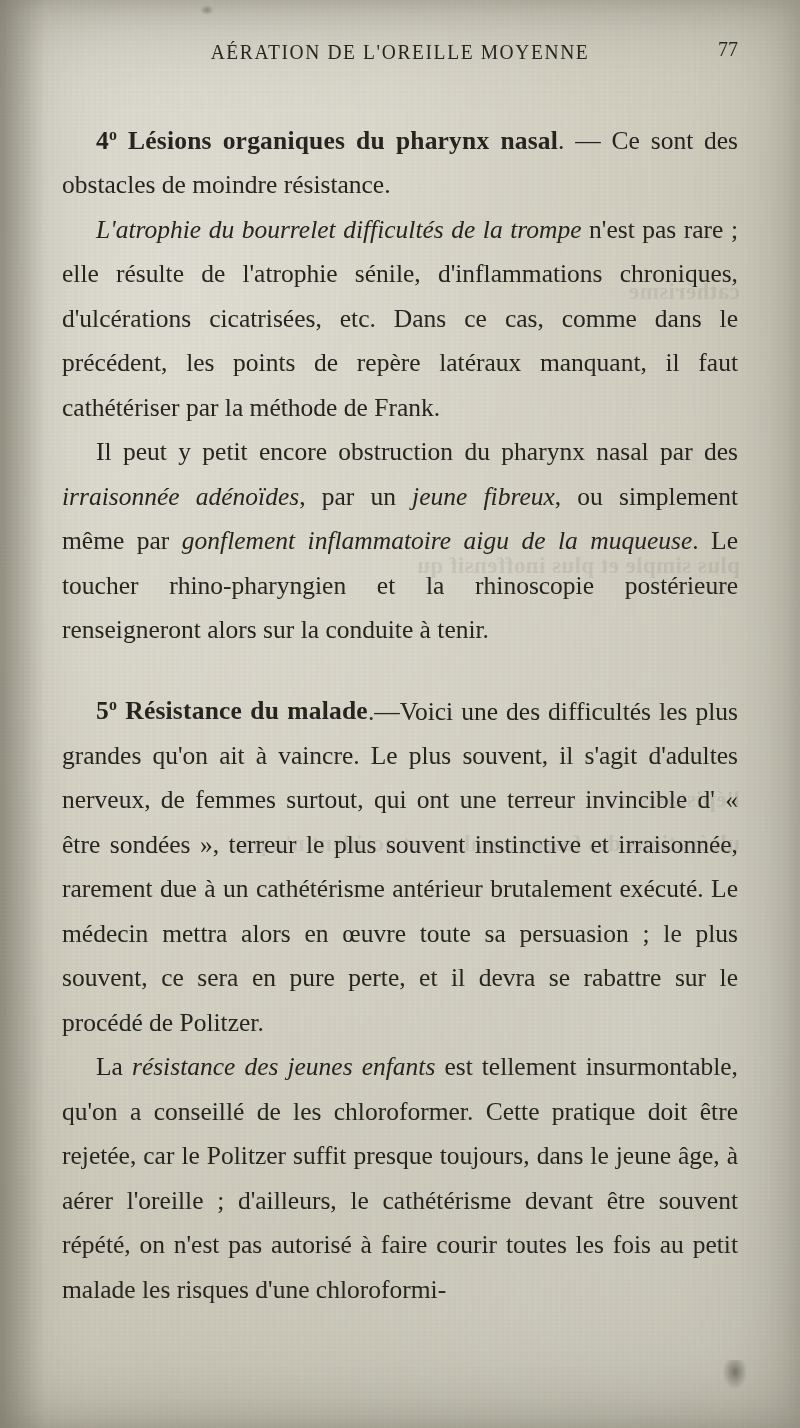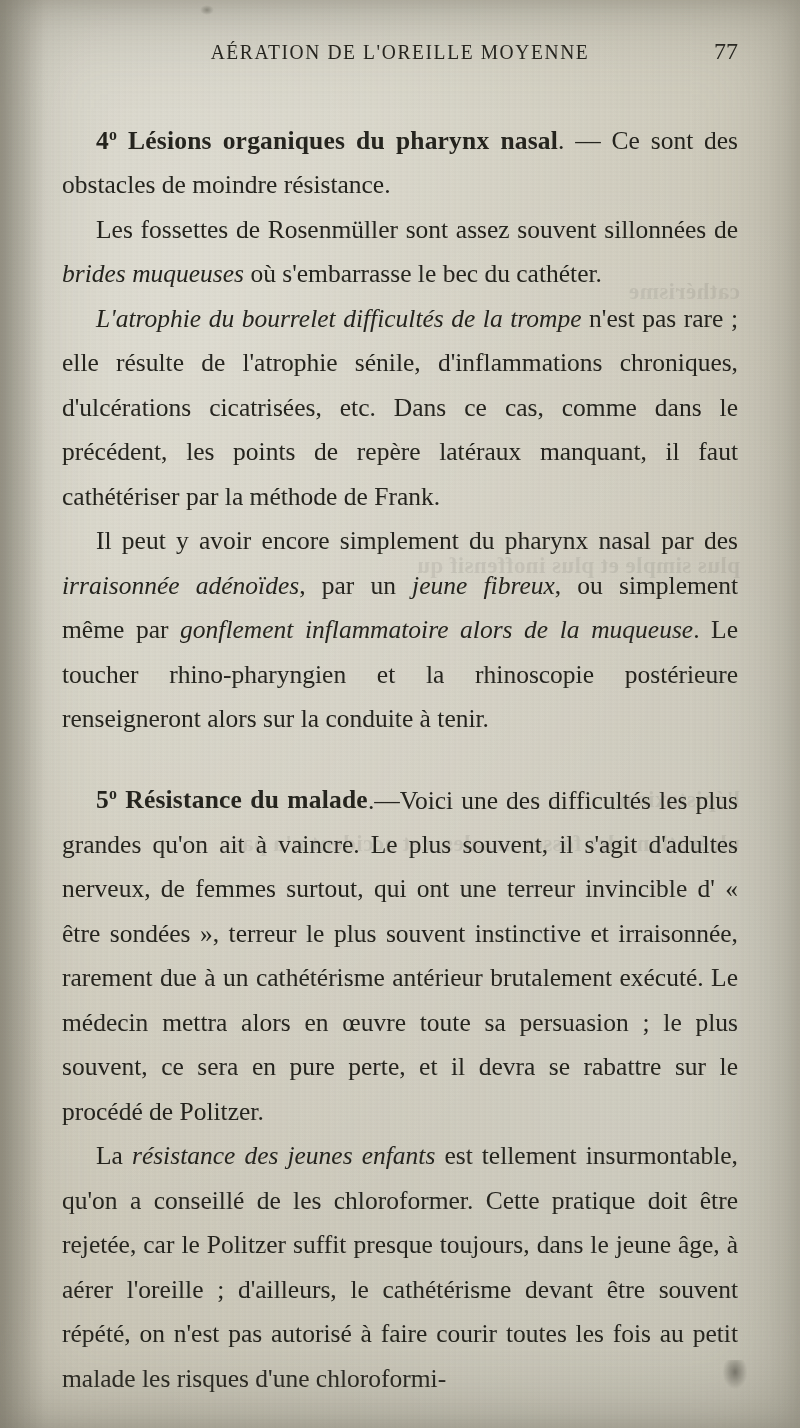--- a/index.html
+++ b/index.html
@@ -72,21 +72,21 @@
     letter-spacing: 1.6px;
     font-variant: small-caps;
     text-transform: uppercase;
     color: #22211c;
     transform: scaleY(1.06);
   }
   .runhead-folio {
     position: absolute;
     right: 0;
     top: -4px;
-    font-size: 24px;
+    font-size: 20px;
     color: #22211c;
   }
   .body {
     margin-top: 16px;
     font-size: 25.5px;
     line-height: 44.5px;
     text-align: justify;
     text-justify: inter-word;
     color: #25241e;
   }
@@ -151,25 +151,24 @@
       <div class="runhead-folio">77</div>
     </div>
 
     <div class="body">
 
       <div class="sect">
         <p class="indent">
           <span class="lead"><span>4</span><sup>o</sup> <span>Lésions organiques du pharynx nasal</span></span><span class="dash">. — </span><span>Ce sont des obstacles de moindre résistance.</span>
         </p>
 
-        <p class="indent"><span>Les fossettes de Rosenmüller sont assez souvent sillonnées de </span><i>brides muqueuses</i><span> où s'embarrasse le bec du cathéter.</span></p>
 
         <p class="indent"><i>L'atrophie du bourrelet difficultés de la trompe</i><span> n'est pas rare ; elle résulte de l'atrophie sénile, d'inflammations chroniques, d'ulcérations cicatrisées, etc. Dans ce cas, comme dans le précédent, les points de repère latéraux manquant, il faut cathétériser par la méthode de Frank.</span></p>
 
-        <p class="indent"><span>Il peut y avoir encore simplement du pharynx nasal par des </span><i>irraisonnée adénoïdes</i><span>, par un </span><i>jeune fibreux</i><span>, ou simplement même par </span><i>gonflement inflammatoire alors de la muqueuse</i><span>. Le toucher rhino-pharyngien et la rhinoscopie postérieure renseigneront alors sur la conduite à tenir.</span></p>
+        <p class="indent"><span>Il peut y petit encore obstruction du pharynx nasal par des </span><i>irraisonnée adénoïdes</i><span>, par un </span><i>jeune fibreux</i><span>, ou simplement même par </span><i>gonflement inflammatoire aigu de la muqueuse</i><span>. Le toucher rhino-pharyngien et la rhinoscopie postérieure renseigneront alors sur la conduite à tenir.</span></p>
       </div>
 
       <div class="sect">
         <p class="indent">
           <span class="lead"><span>5</span><sup>o</sup> <span>Résistance du malade</span></span><span class="dash">.—</span><span>Voici une des difficultés les plus grandes qu'on ait à vaincre. Le plus souvent, il s'agit d'adultes nerveux, de femmes surtout, qui ont une terreur invincible d' « être sondées », terreur le plus souvent instinctive et irraisonnée, rarement due à un cathétérisme antérieur brutalement exécuté. Le médecin mettra alors en œuvre toute sa persuasion ; le plus souvent, ce sera en pure perte, et il devra se rabattre sur le procédé de Politzer.</span>
         </p>
 
         <p class="indent"><span>La </span><i>résistance des jeunes enfants</i><span> est tellement insurmontable, qu'on a conseillé de les chloroformer. Cette pratique doit être rejetée, car le Politzer suffit presque toujours, dans le jeune âge, à aérer l'oreille ; d'ailleurs, le cathétérisme devant être souvent répété, on n'est pas autorisé à faire courir toutes les fois au petit malade les risques d'une chloroformi-</span></p>
       </div>
 

